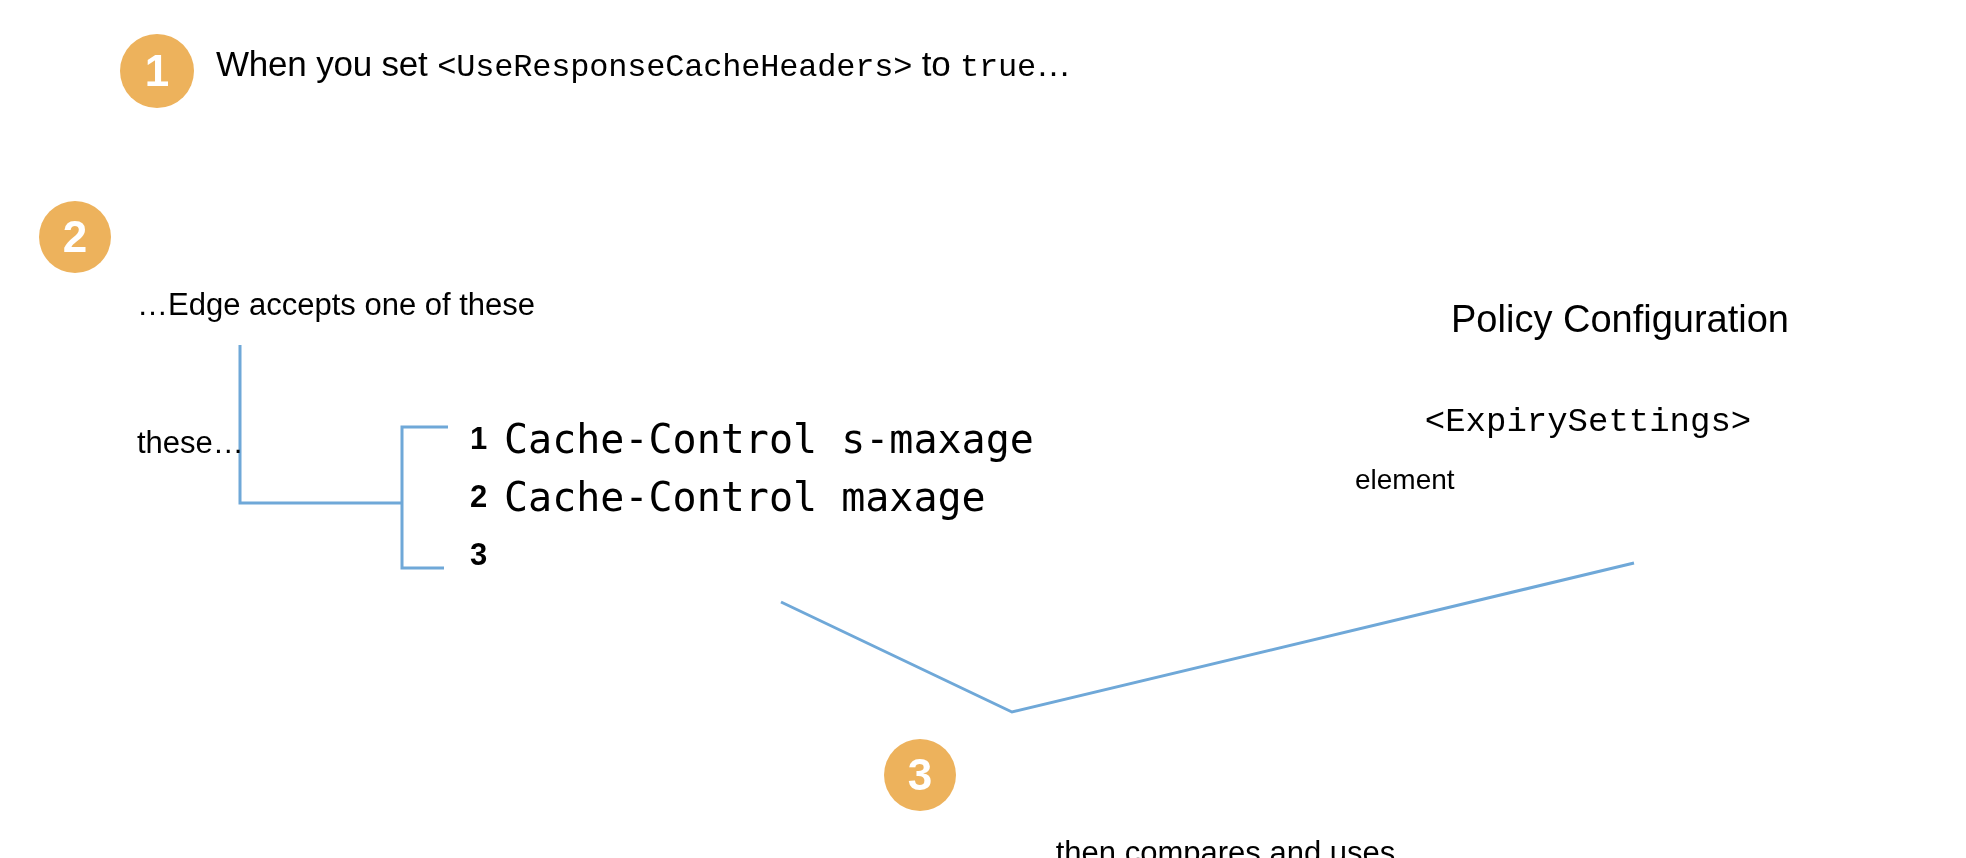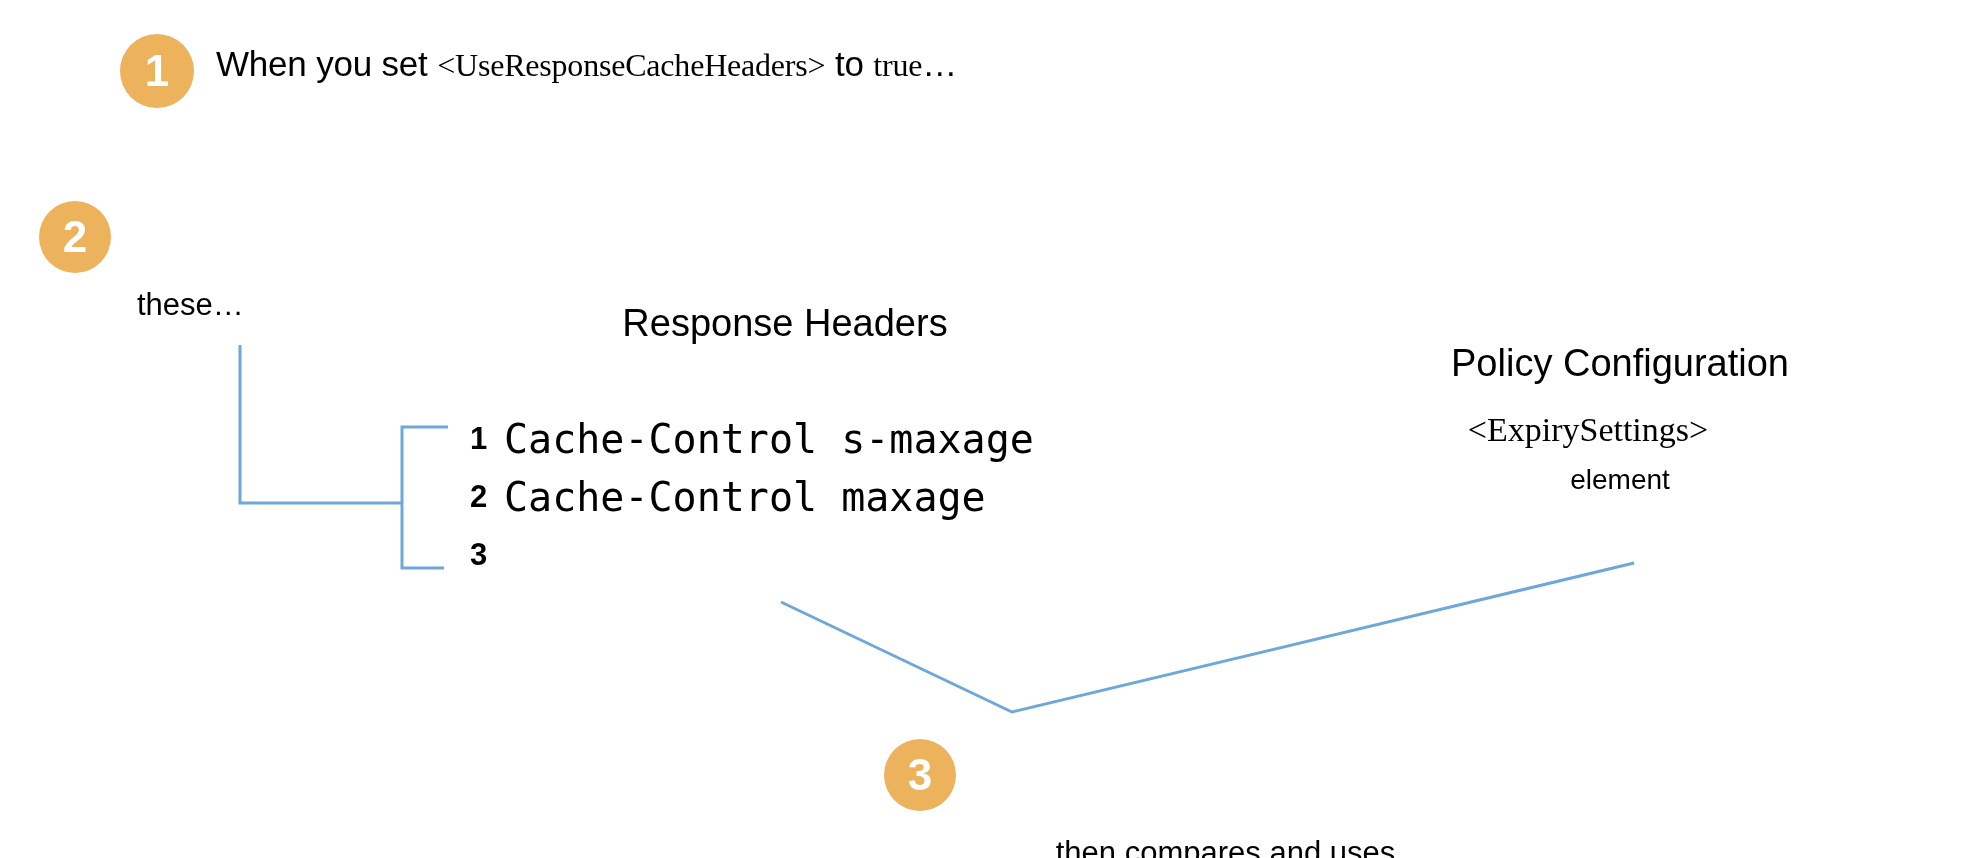--- a/index.html
+++ b/index.html
@@ -31,21 +31,21 @@
   }
   .badge-1 { left: 120px; top: 34px;  width: 74px; height: 74px; font-size: 44px; }
   .badge-2 { left: 39px;  top: 201px; width: 72px; height: 72px; font-size: 44px; }
   .badge-3 { left: 884px; top: 739px; width: 72px; height: 72px; font-size: 44px; }
 
   .txt {
     position: absolute;
     white-space: pre;
     font-family: "Liberation Sans", sans-serif;
   }
-  .mono { font-family: Liberation Serif, serif; margin-top: 8px; }
+  .mono { font-family: Liberation Mono, monospace; }
 
   
   #step1-text {
     left: 216px; top: 44px;
     font-size: 35px;
     letter-spacing: -0.2px;
   }
   #step1-text .mono { font-size: 32px; }
 
   
@@ -56,21 +56,21 @@
   }
 
   
   .col-heading {
     position: absolute;
     font-size: 38px;
     text-align: center;
     white-space: pre;
   }
   #heading-response { left: 520px;  top: 302px; width: 530px; }
-  #heading-policy   { left: 1355px; top: 298px; width: 530px; margin-top: 44px; }
+  #heading-policy   { left: 1355px; top: 298px; width: 530px; }
 
   
   #resp-list {
     position: absolute;
     left: 470px; top: 410px;
     font-size: 33px;
     line-height: 58px;
   }
   #resp-list .row { display: flex; white-space: pre; }
   #resp-list .num {
@@ -88,21 +88,21 @@
   
   #policy-element {
     left: 1323px; top: 403px;
     width: 530px;
     text-align: center;
     font-size: 34px;
   }
   #policy-sub {
     left: 1355px; top: 464px;
     width: 530px;
-    text-align: center;
+    text-align: left;
     font-size: 28px;
   }
 
   
   #step3-text {
     left: 975px; top: 738px;
     width: 470px;
     text-align: center;
     font-size: 31px;
     line-height: 46px;
@@ -134,24 +134,24 @@
 
   <div class="badge badge-1">
     <span>1</span>
   </div>
   <div class="txt" id="step1-text"><span>When you set </span><span class="mono">&lt;UseResponseCacheHeaders&gt;</span><span> to </span><span class="mono">true</span><span>…</span></div>
 
   <div class="badge badge-2">
     <span>2</span>
   </div>
   <div class="txt" id="step2-text">
+    <div>…Edge accepts one of these</div>
     <div>these…</div>
   </div>
 
-  <div class="col-heading" id="heading-response">Response Headers</div>
 
   <div id="resp-list">
     <div class="row">
       <span class="num">1</span>
       <span class="val">Cache-Control s-maxage</span>
     </div>
     <div class="row">
       <span class="num">2</span>
       <span class="val">Cache-Control maxage</span>
     </div>

